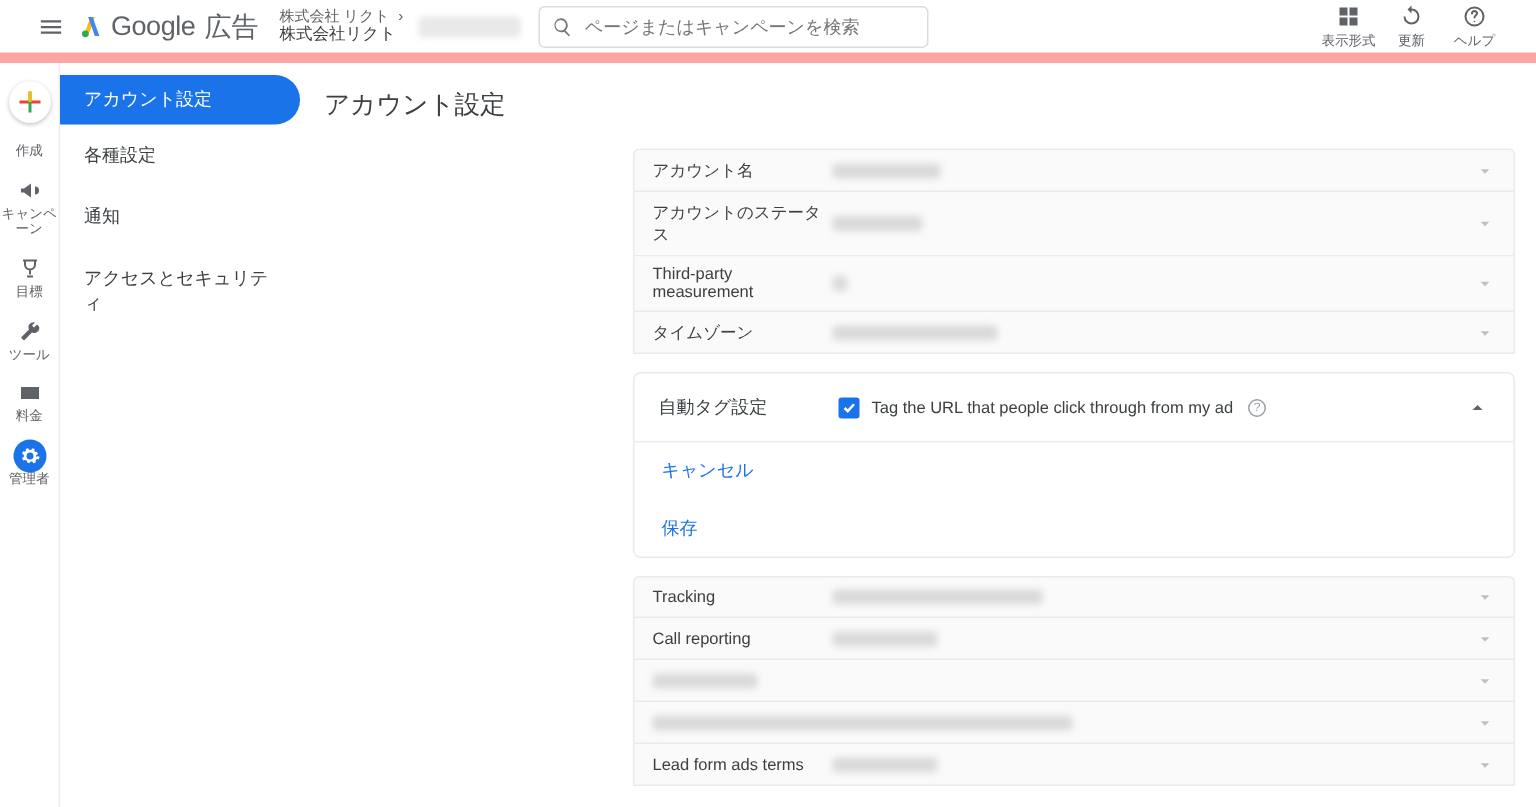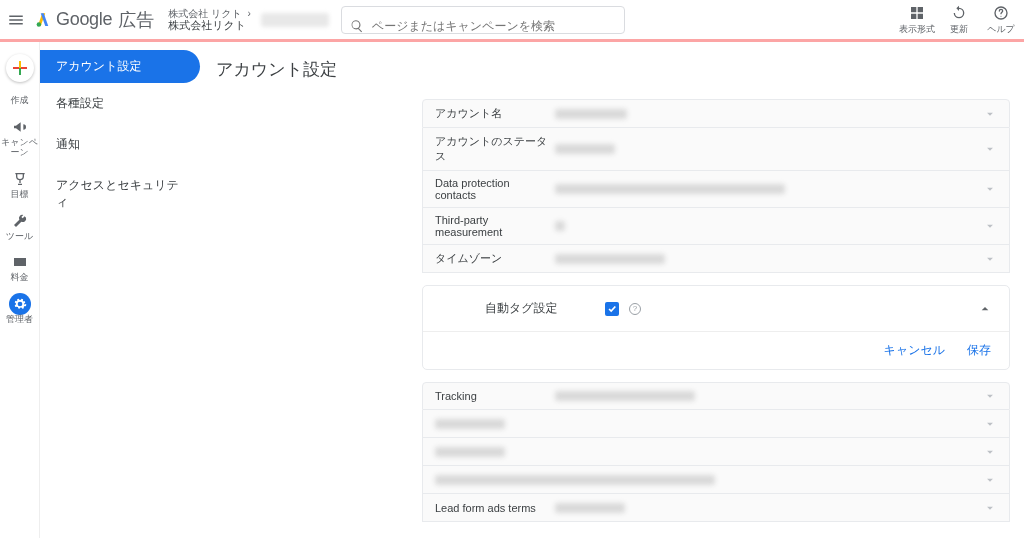--- a/index.html
+++ b/index.html
@@ -1,28 +1,28 @@
 <!DOCTYPE html>
 <html><head>
 <meta charset="utf-8">
 <style>
   * { box-sizing: border-box; margin: 0; padding: 0; }
   html, body { width: 1024px; height: 538px; font-family: "Helvetica Neue", Arial, "Hiragino Kaku Gothic ProN", "メイリオ", sans-serif; font-size: 12px; color: #3c4043; background: #fff; overflow: hidden; }
   
-  .topbar { height: 42px; display: flex; align-items: center; padding: 0 2px; border-bottom: 3px solid #fca5a5; }
+  .topbar { height: 42px; display: flex; align-items: center; padding: 0 20px; border-bottom: 7px solid #fca5a5; }
   .menu-btn { width: 28px; height: 28px; display:flex; align-items:center; justify-content:center; color:#5f6368; cursor:pointer; }
   .logo-block { display:flex; align-items:center; gap:4px; margin-left:4px; }
   .logo-text { font-size: 18px; color:#5f6368; letter-spacing: -0.3px; }
   .logo-sub { font-size: 18px; color:#5f6368; margin-left:2px; }
   .acct-path { margin-left: 14px; line-height: 1.1; }
   .acct-path .line1 { font-size: 10px; color:#5f6368; }
   .acct-path .line1 .chev { margin-left:3px; }
   .acct-path .line2 { font-size: 11px; color:#3c4043; }
   .acct-blur { margin-left: 10px; width: 68px; height: 14px; background:#e8e8e8; border-radius:3px; filter: blur(2px); }
-  .search-wrap { margin-left: 12px; width: 284px; height: 28px; border: 1px solid #dadce0; border-radius: 4px; display:flex; align-items:flex-end; padding: 0 8px; color:#757575; gap:8px; }
+  .search-wrap { margin-left: 12px; width: 260px; height: 28px; border: 1px solid #dadce0; border-radius: 4px; display:flex; align-items:center; padding: 0 8px; color:#757575; gap:8px; }
   .search-wrap input { border:none; outline:none; font-size:12px; flex:1; background:transparent; color:#3c4043; }
   .top-spacer { flex:1; }
   .top-action { width:42px; text-align:center; font-size:9px; color:#5f6368; cursor:pointer; }
   .top-action .ico { height:18px; display:flex; align-items:center; justify-content:center; }
   .top-action .lbl { margin-top:1px; }
   
   .body-wrap { display:flex; height: calc(538px - 42px); }
   .rail { width: 40px; border-right: 1px solid #eee; display:flex; flex-direction:column; align-items:center; padding-top:12px; gap:12px; }
   .rail-fab { width:28px; height:28px; border-radius:50%; background:#fff; box-shadow: 0 1px 3px rgba(0,0,0,0.25); display:flex; align-items:center; justify-content:center; color:#1a73e8; position:relative; }
   .rail-fab .plus { position:relative; width:14px; height:14px; }
@@ -44,28 +44,28 @@
   .page-title { font-size: 17px; color:#3c4043; margin: 6px 0 18px 4px; font-weight: 400; }
   .panel { margin-left: 210px; }
   .row { display:flex; align-items:center; border:1px solid #e8eaed; border-top:none; background:#fafafa; min-height:28px; padding: 0 12px; }
   .row.first { border-top:1px solid #e8eaed; border-radius: 4px 4px 0 0; }
   .row .label { width: 120px; font-size:11px; color:#3c4043; padding:6px 4px 6px 0; }
   .row .val { flex:1; }
   .row .blur { height:10px; background:#d9d9d9; border-radius:3px; filter: blur(2.5px); }
   .row .chev { color:#9aa0a6; }
   .card { margin-top:12px; border:1px solid #e8eaed; border-radius:5px; background:#fff; box-shadow: 0 0 0 rgba(0,0,0,0); }
   .card-head { display:flex; align-items:center; padding: 14px 16px; }
-  .card-head .label { width:120px; font-size:12px;margin-left:46px; }
+  .card-head .label { width:120px; font-size:12px; }
   .card-head .chk-row { display:flex; align-items:center; gap:8px; font-size:11px; color:#3c4043; }
   .chk-box { width:14px; height:14px; background:#1a73e8; border-radius:2px; display:flex; align-items:center; justify-content:center; }
   .chk-box svg { width:10px; height:10px; }
   .help-ico { width:12px; height:12px; border:1px solid #9aa0a6; border-radius:50%; display:inline-flex; align-items:center; justify-content:center; font-size:8px; color:#9aa0a6; margin-left:2px; }
   .card-head .spacer { flex:1; }
   .card-head .chev-up { color:#5f6368; }
-  .card-actions { border-top:1px solid #eee; display:flex; justify-content:flex-end; gap:22px; padding: 10px 18px; font-size:12px; }
+  .card-actions { border-top:1px solid #eee; display:flex; justify-content:flex-end; gap:22px; padding: 10px 18px; font-size:12px;flex-direction:column; }
   .card-actions .btn { color:#1a73e8; cursor:pointer; }
   .panel2 { margin-top:12px; }
   svg { display:block; }
 </style>
 </head>
 <body>
 
 <div class="topbar">
   <div class="menu-btn">
     <svg width="18" height="18" viewBox="0 0 24 24" fill="#5f6368">
@@ -207,31 +207,20 @@
           <div class="val">
             <div class="blur" style="width: 60px;"></div>
           </div>
           <div class="chev">
             <svg width="14" height="14" viewBox="0 0 24 24" fill="#bdc1c6">
               <path d="M7 10l5 5 5-5z"></path>
             </svg>
           </div>
         </div>
         <div class="row">
-          <div class="label">Data protection contacts</div>
-          <div class="val">
-            <div class="blur" style="width: 230px;"></div>
-          </div>
-          <div class="chev">
-            <svg width="14" height="14" viewBox="0 0 24 24" fill="#bdc1c6">
-              <path d="M7 10l5 5 5-5z"></path>
-            </svg>
-          </div>
-        </div>
-        <div class="row">
           <div class="label">Third-party measurement</div>
           <div class="val">
             <div class="blur" style="width: 10px;"></div>
           </div>
           <div class="chev">
             <svg width="14" height="14" viewBox="0 0 24 24" fill="#bdc1c6">
               <path d="M7 10l5 5 5-5z"></path>
             </svg>
           </div>
         </div>
@@ -250,20 +239,21 @@
 
     <div class="panel card">
       <div class="card-head">
         <div class="label">自動タグ設定</div>
         <div class="chk-row">
           <div class="chk-box">
             <svg viewBox="0 0 24 24" fill="none" stroke="#fff" stroke-width="4">
                 <path d="M5 12l5 5L20 6"></path>
               </svg>
           </div>
+          <span>Tag the URL that people click through from my ad</span>
           <span class="help-ico">?</span>
         </div>
         <div class="spacer"></div>
         <div class="chev-up">
           <svg width="16" height="16" viewBox="0 0 24 24" fill="#5f6368">
               <path d="M7 14l5-5 5 5z"></path>
             </svg>
         </div>
       </div>
       <div class="card-actions">
@@ -278,20 +268,21 @@
           <div class="val">
             <div class="blur" style="width: 140px;"></div>
           </div>
           <div class="chev">
             <svg width="14" height="14" viewBox="0 0 24 24" fill="#bdc1c6">
               <path d="M7 10l5 5 5-5z"></path>
             </svg>
           </div>
         </div>
         <div class="row">
+          <div class="label">Call reporting</div>
           <div class="val">
             <div class="blur" style="width: 70px;"></div>
           </div>
           <div class="chev">
             <svg width="14" height="14" viewBox="0 0 24 24" fill="#bdc1c6">
               <path d="M7 10l5 5 5-5z"></path>
             </svg>
           </div>
         </div>
         <div class="row">

